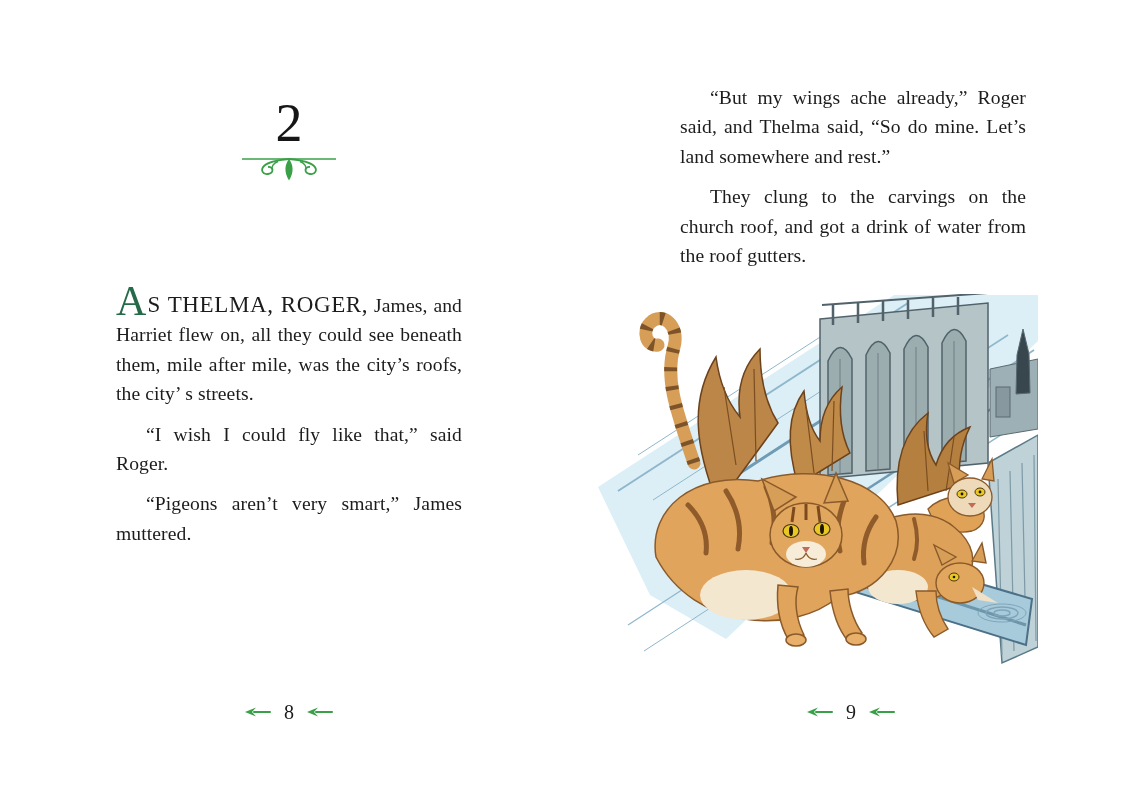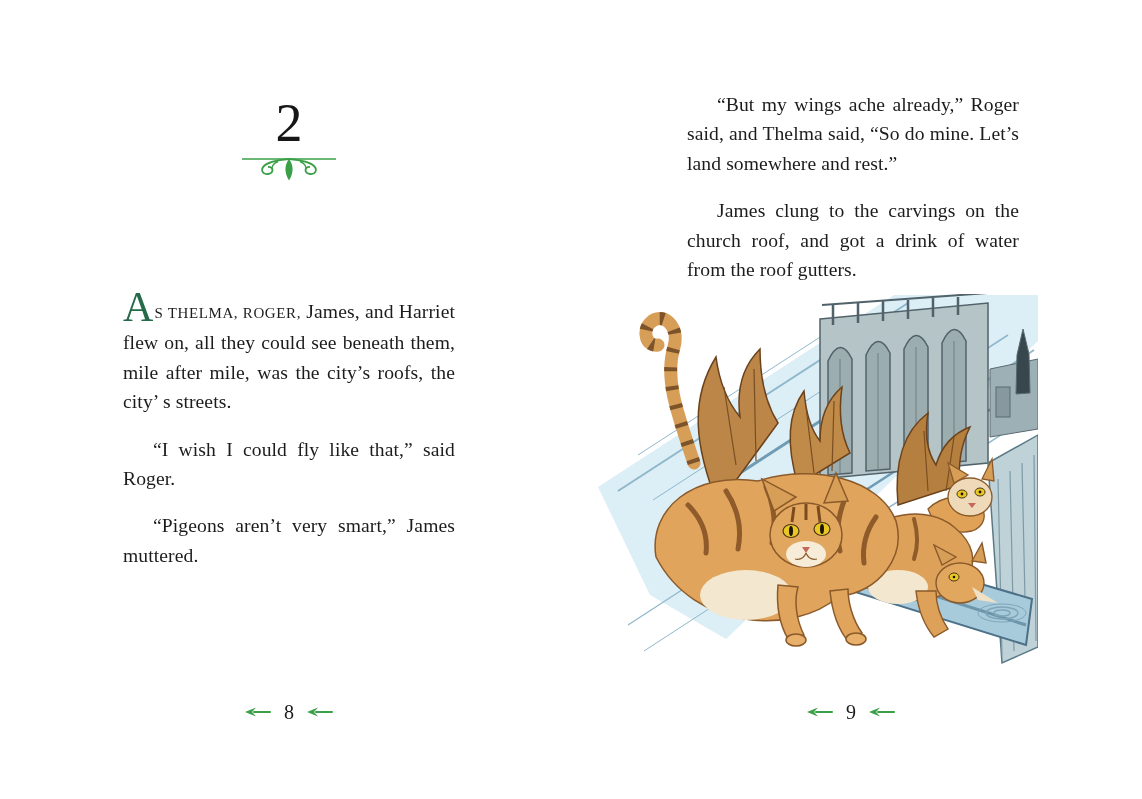--- a/index.html
+++ b/index.html
@@ -9,26 +9,26 @@
   
   .chapter-head{position:absolute;left:106px;top:98px;width:366px;text-align:center;}
   .chapter-number{font-size:54px;line-height:50px;color:#161616;}
   .chapter-ornament{display:block;margin:4px auto 0 auto;}
 
   
   .text-col{position:absolute;width:368px;font-size:19.6px;line-height:29.4px;
             text-align:justify;letter-spacing:0.1px;}
   .left-col{left:105px;top:279px;}
   .right-col{left:669px;top:72px;}
-  .text-col p{margin:18px;text-indent:30px;}
+  .text-col p{margin:11px;text-indent:30px;}
   .text-col p.no-indent{text-indent:0;}
 
   .dropcap{font-family:"Liberation Serif",serif;font-size:42px;line-height:0;
            color:#256b4a;position:relative;top:3px;margin-right:1px;}
-  .smallcaps{font-size:15px;letter-spacing:0.6px;}
+  .smallcaps{font-size:23px;letter-spacing:0.6px;}
 
   
   .folio{position:absolute;top:700px;display:flex;align-items:center;gap:13px;
          font-size:20px;transform:translateX(-50%);}
   .folio-left{left:289px;}
   .folio-right{left:851px;}
   .folio .num{line-height:24px;}
 
   
   .illustration{position:absolute;left:598px;top:294px;width:440px;height:412px;}
@@ -70,21 +70,21 @@
         <polygon points="0,5 11,0.6 7,5 11,9.4" fill="#3aa048"></polygon>
         <rect x="8" y="4.1" width="18" height="1.8" rx="0.9" fill="#3aa048"></rect>
       </svg>
     </footer>
   </section>
 
   <section>
 
     <div class="text-col right-col">
       <p>“But my wings ache already,” Roger said, and Thelma said, “So do mine. Let’s land somewhere and rest.”</p>
-      <p>James clung to the carvings on the church roof, and got a drink of water from the roof gutters.</p>
+      <p>They clung to the carvings on the church roof, and got a drink of water from the roof gutters.</p>
     </div>
 
     <svg class="illustration" viewBox="0 0 440 410">
 
       <polygon points="0,192 296,0 440,0 440,46 128,344 52,300" fill="#dceef6"></polygon>
       <g fill="none" stroke="#8fb7cb" stroke-width="2">
         <path d="M20,196 L310,8"></path>
         <path d="M55,205 L345,17" stroke-width="1"></path>
         <path d="M85,215 L375,27" stroke="#6f9cb4" stroke-width="3"></path>
         <path d="M120,228 L410,40" stroke-width="1.5"></path>

